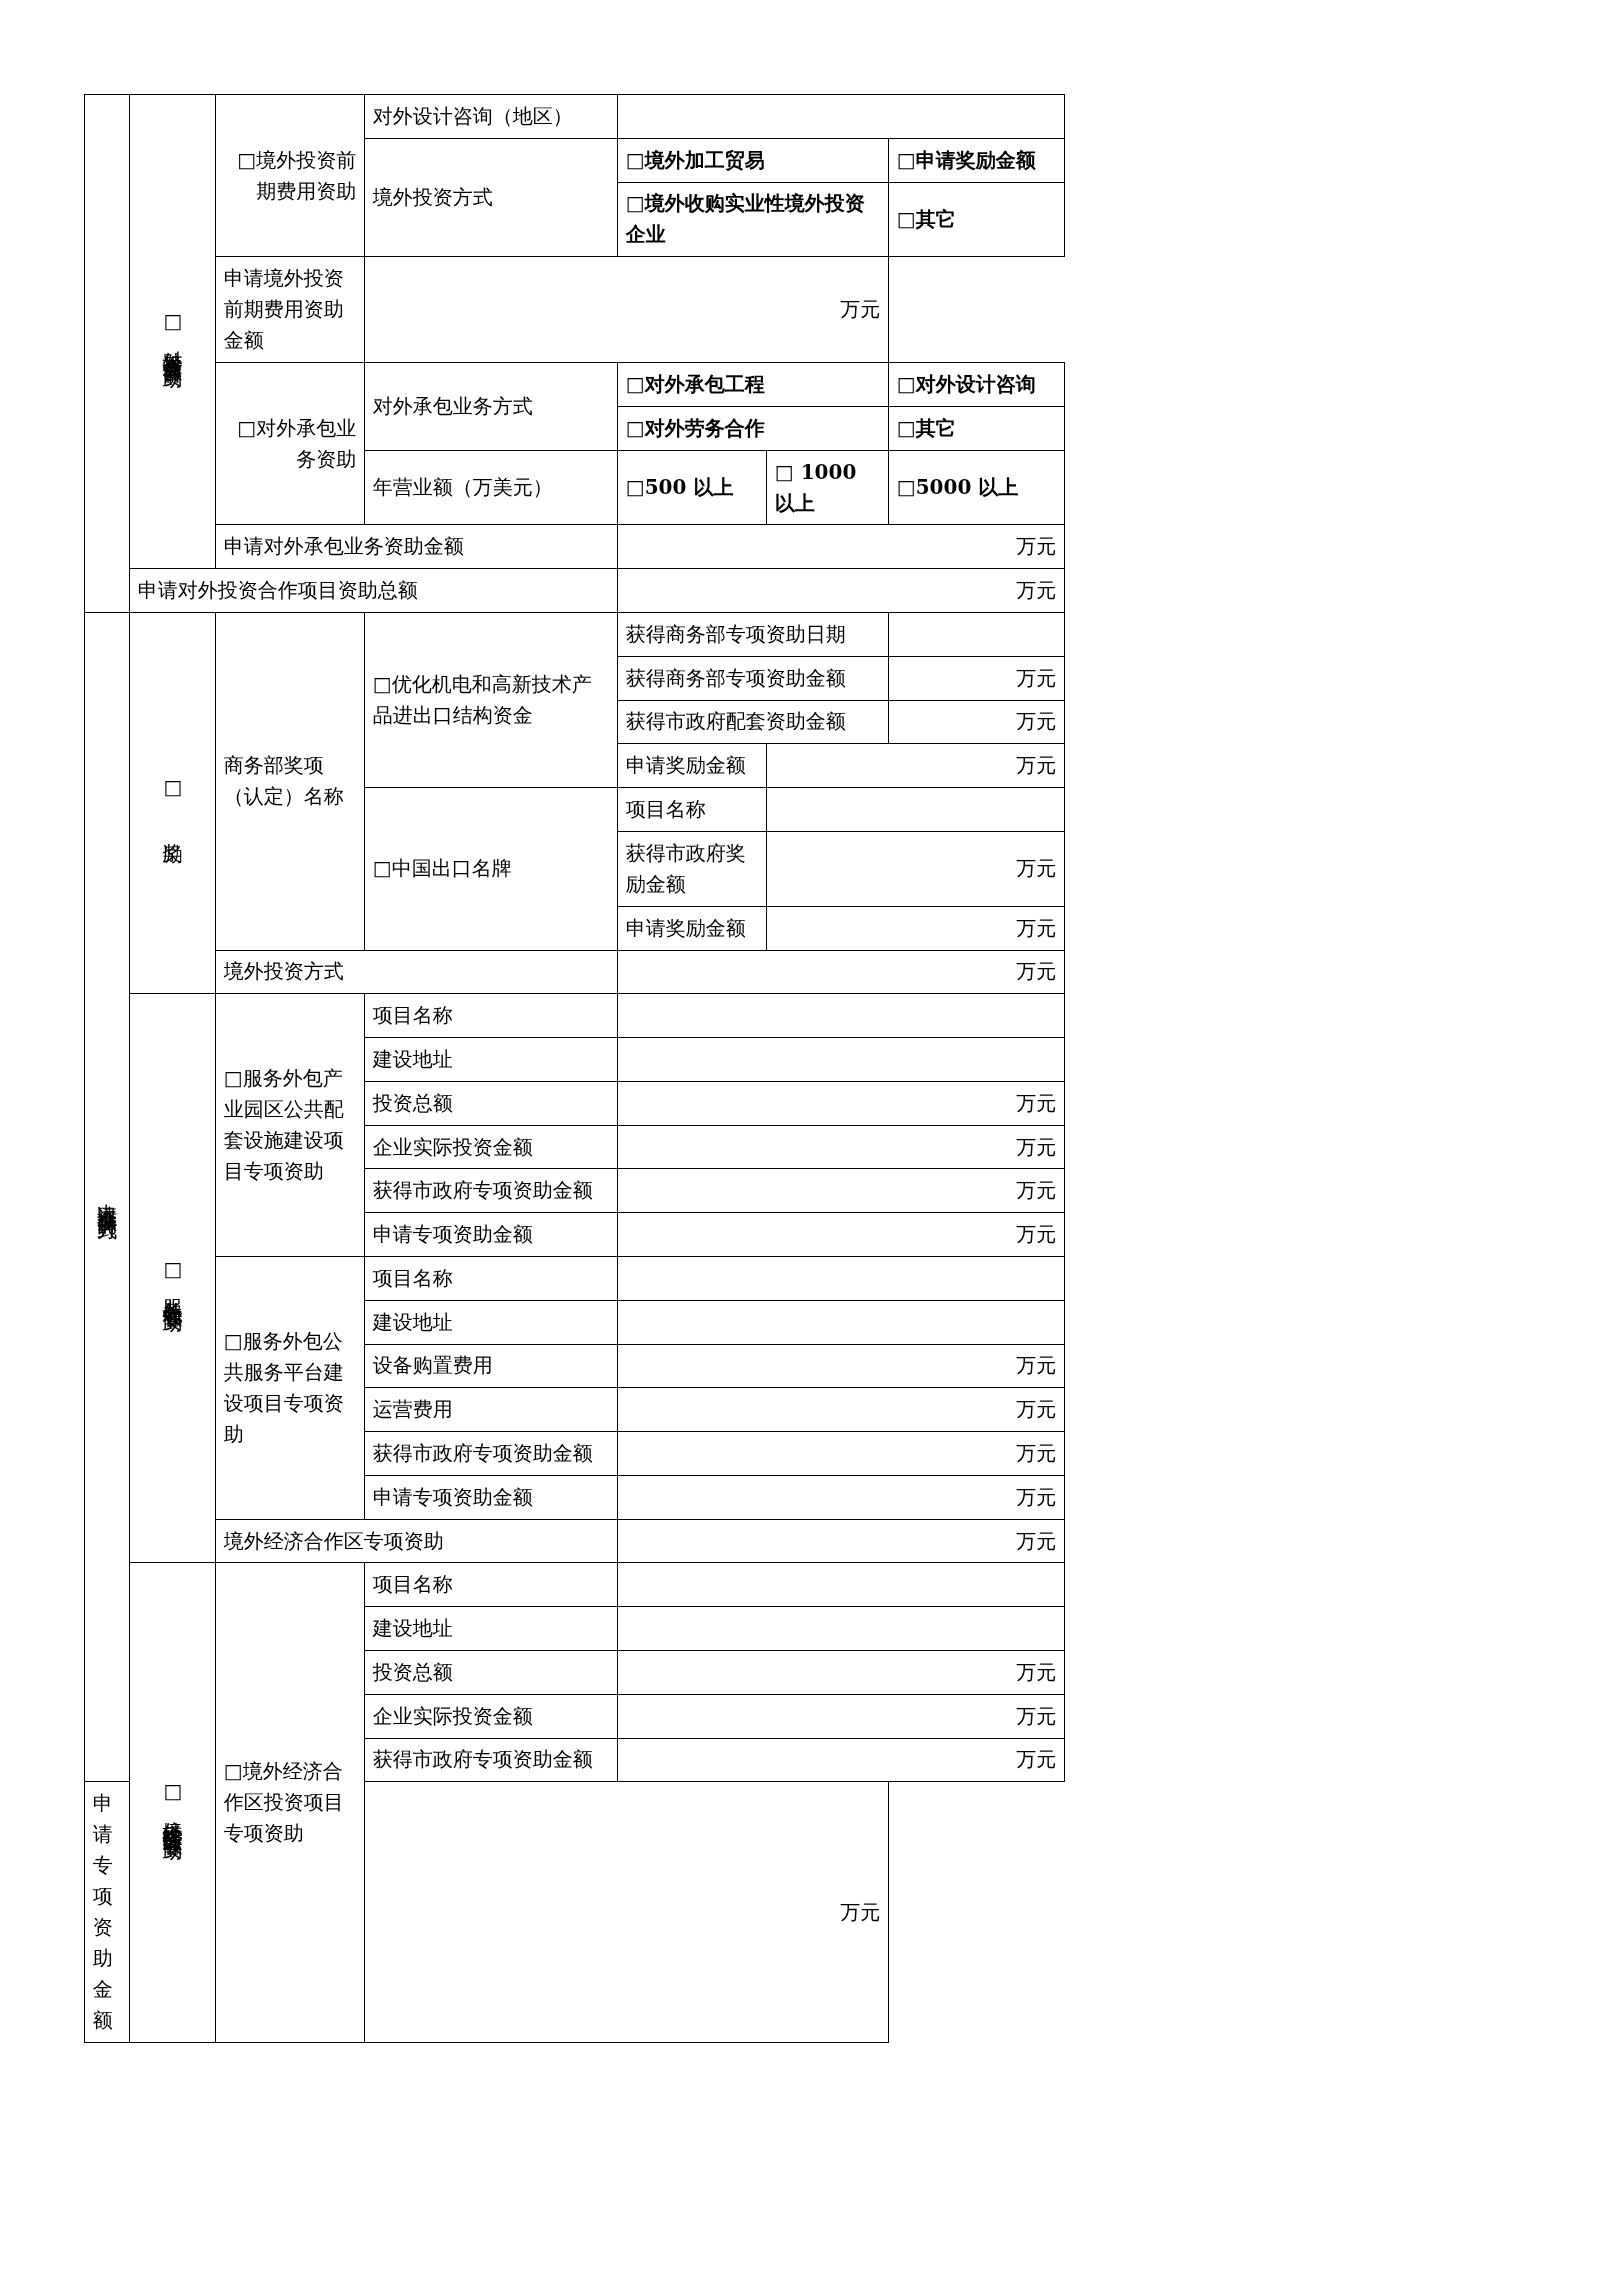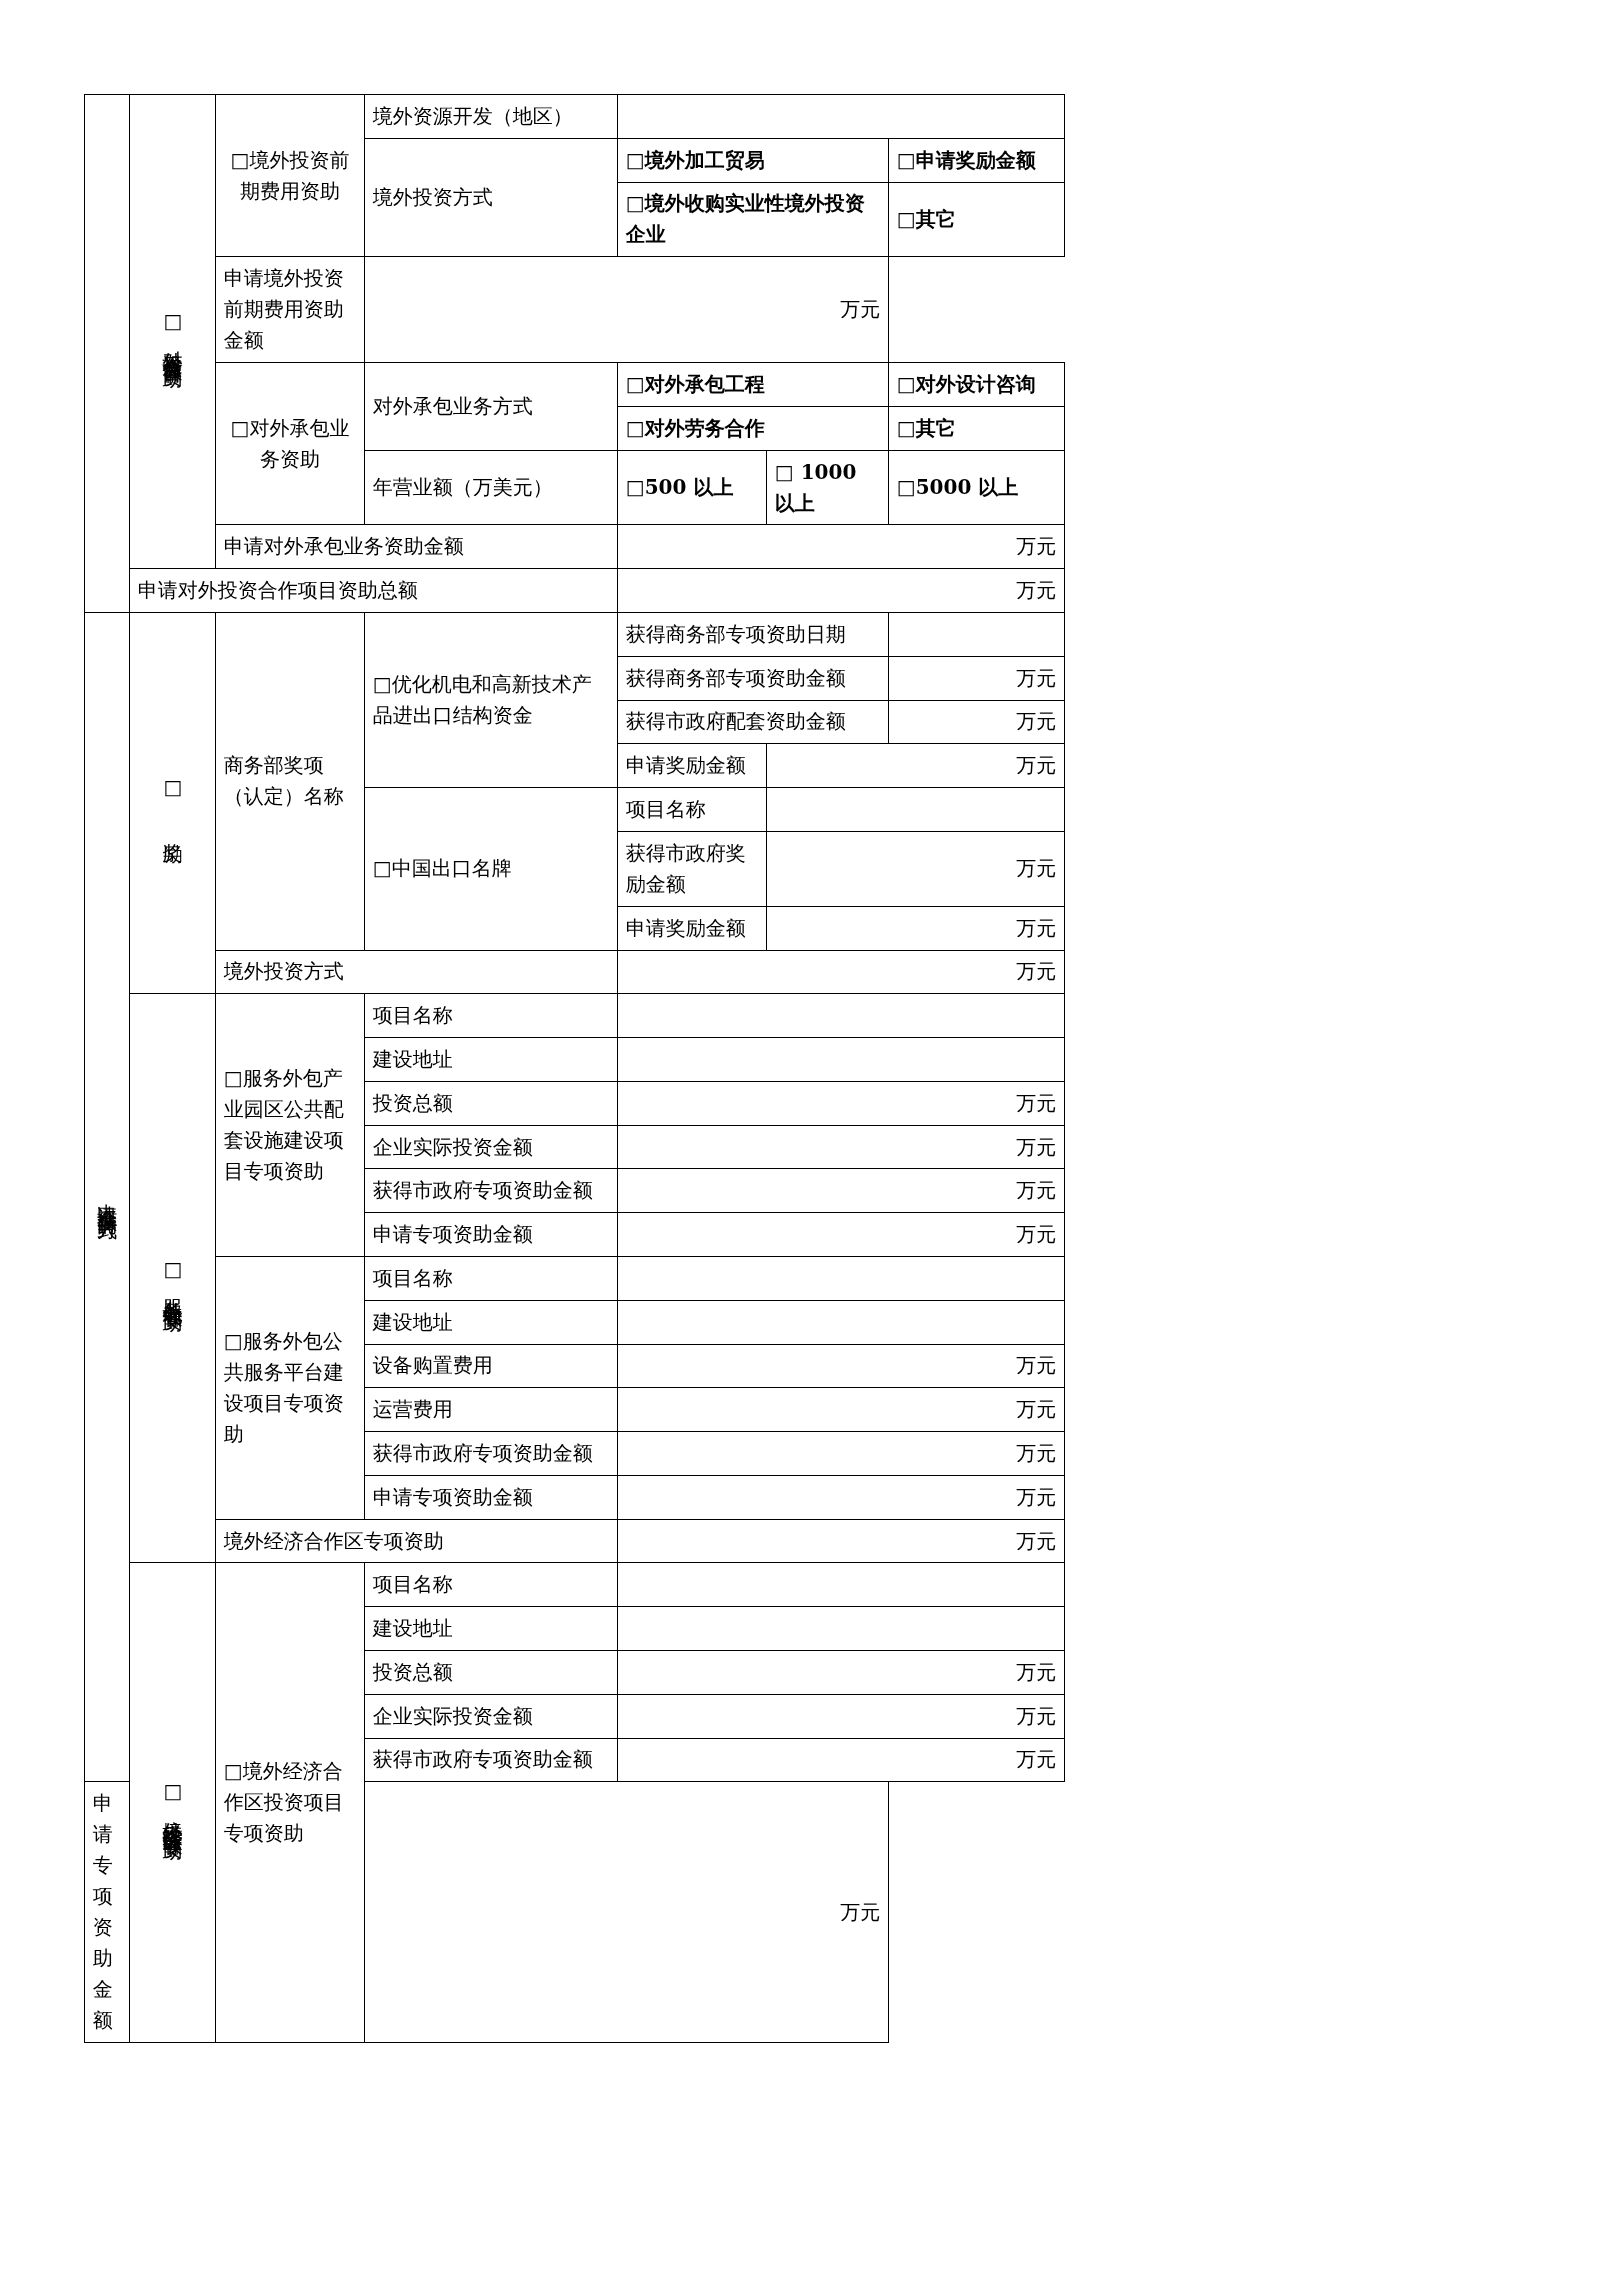--- a/index.html
+++ b/index.html
@@ -45,21 +45,21 @@
     display: block;
     writing-mode: vertical-rl;
     text-orientation: upright;
     margin: 0 auto;
     line-height: 1.45;
     letter-spacing: 2px;
     font-size: 20px;
     max-height: 1078px;
   }
   td.narrow-stack {
-    text-align: center;
+    text-align: right;
     vertical-align: middle;
   }
   td.amount {
     text-align: right;
     padding-right: 13.7px;
     margin-left: 24px;
   }
   td.blank { }
   .opt { white-space: normal; font-weight: bold; }
   
@@ -81,21 +81,21 @@
     <tbody>
 
       <tr>
         <td class="vert" rowspan="9"></td>
         <td class="vert" rowspan="8">
           <span class="vtxt">□对外投资合作项目资助</span>
         </td>
         <td class="narrow-stack" rowspan="3">
           <span>□境外投资前期费用资助</span>
         </td>
-        <td>境外资源开发（地区）</td>
+        <td>对外设计咨询（地区）</td>
         <td class="blank" colspan="3"></td>
       </tr>
 
       <tr>
         <td rowspan="2">境外投资方式</td>
         <td class="opt" colspan="2">□境外加工贸易</td>
         <td class="opt">□申请奖励金额</td>
       </tr>
 
       <tr>

